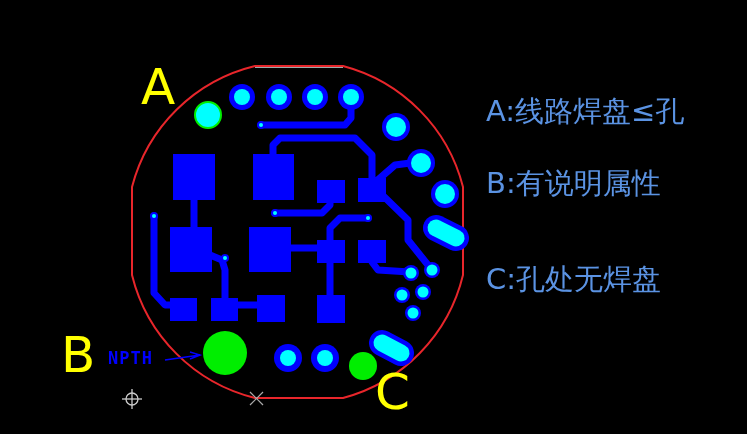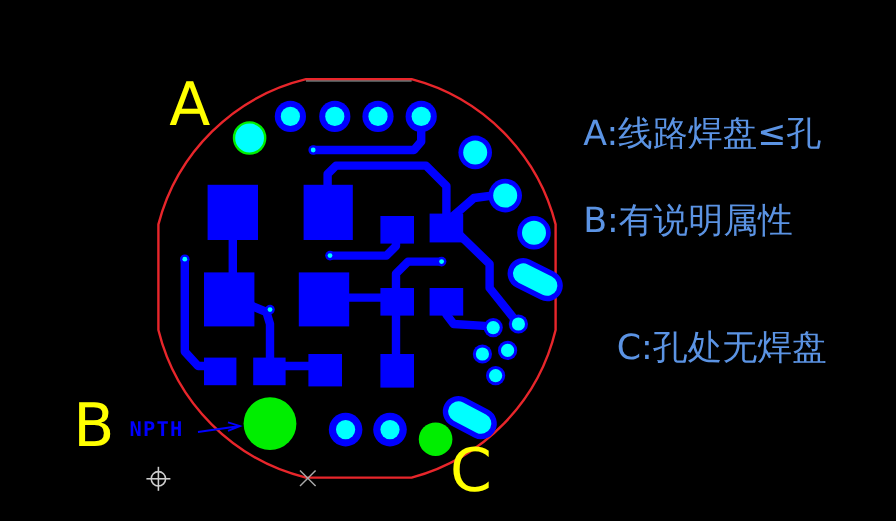--- a/index.html
+++ b/index.html
@@ -110,13 +110,13 @@
   </g>
 </svg>
 
 <div class="lbl" style="left:141px;top:62px;">A</div>
 <div class="lbl" style="left:61px;top:330px;">B</div>
 <div class="lbl" style="left:375px;top:367px;">C</div>
 <div class="npth">NPTH</div>
 
 <div class="legend" style="top:92px;">A:线路焊盘≤孔</div>
 <div class="legend" style="top:164px;">B:有说明属性</div>
-<div class="legend" style="top:270px;margin-left:28px;">C:孔处无焊盘</div>
+<div class="legend" style="top:260px;">C:孔处无焊盘</div>
 
 </body></html>

